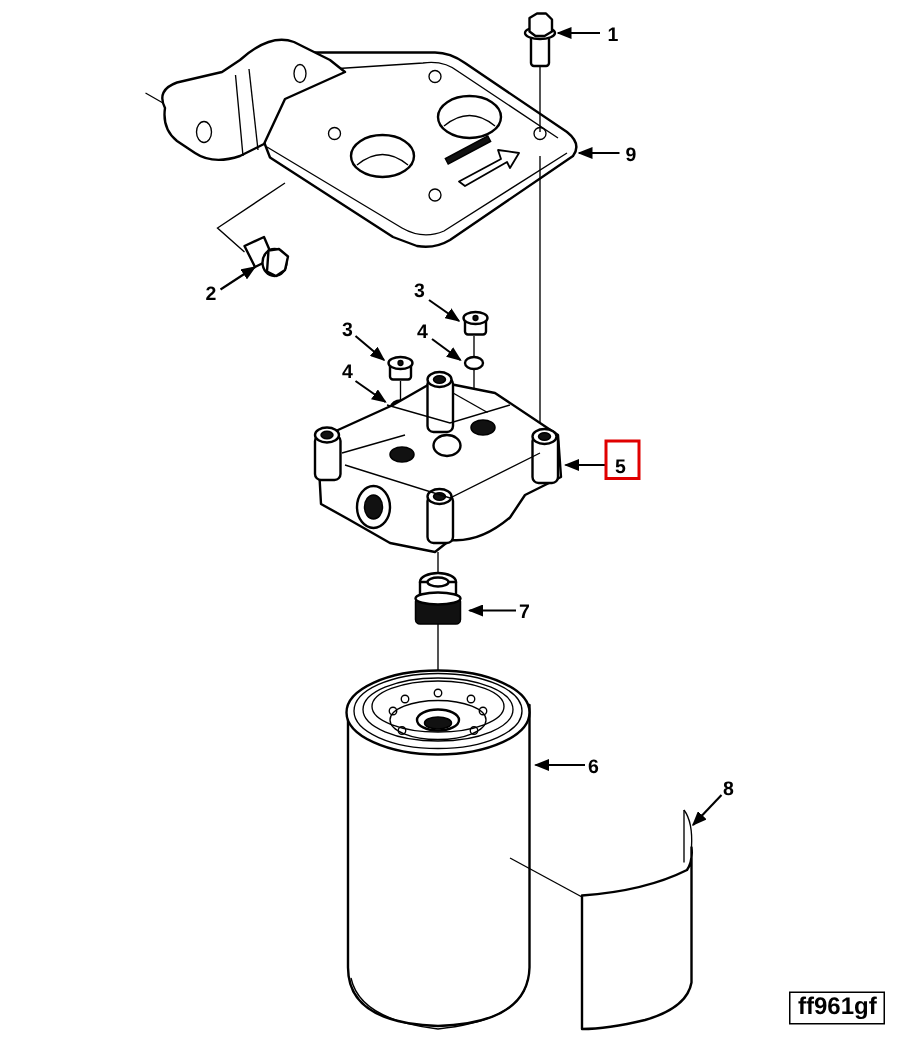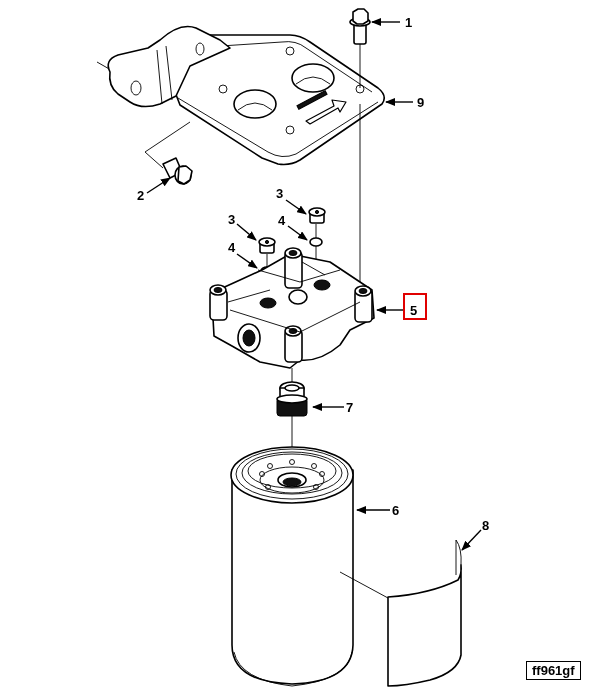--- a/index.html
+++ b/index.html
@@ -3,21 +3,21 @@
 <meta charset="utf-8">
 <style>
   html, body { margin:0; padding:0; background:#ffffff; }
   body { width:600px; height:700px; position:relative; overflow:hidden; font-family:"Liberation Sans", sans-serif; }
   #diagram { position:absolute; left:0; top:0; width:600px; height:700px; }
   .callout-text { font-family:"Liberation Sans", sans-serif; font-weight:bold; font-size:13px; fill:#000; }
   .part { fill:#fff; stroke:#000; stroke-width:1.6; stroke-linejoin:round; }
   .thin { fill:none; stroke:#000; stroke-width:0.9; }
   .dark { fill:#111; stroke:#000; stroke-width:1; }
   .lead { stroke:#000; stroke-width:1.4; fill:none; }
-  .fig-id { position:absolute; left:526px; top:661px; border:1.5px solid #000; padding:1px 5px; font-weight:bold; font-size:13px; background:#fff; }
+  .fig-id { position:absolute; left:526px; top:661px; border:1.5px solid #000; padding:1px 5px; font-weight:bold; font-size:16px; background:#fff; }
 </style>
 </head>
 <body>
 
 <svg id="diagram" viewBox="0 0 600 700" xmlns="http://www.w3.org/2000/svg">
   <defs>
     <marker id="arrowhead" markerWidth="10" markerHeight="8" refX="9" refY="4" orient="auto" markerUnits="userSpaceOnUse">
       <path d="M0,0 L10,4 L0,8 Z" fill="#000"></path>
     </marker>
   </defs>

